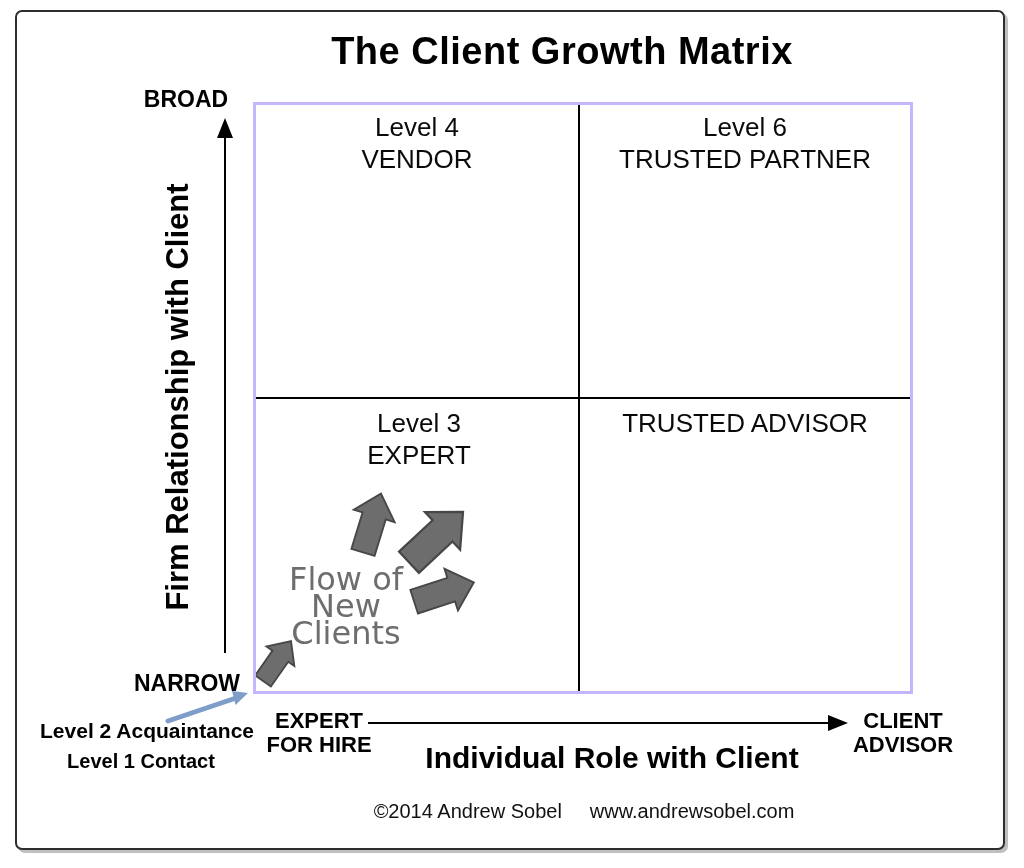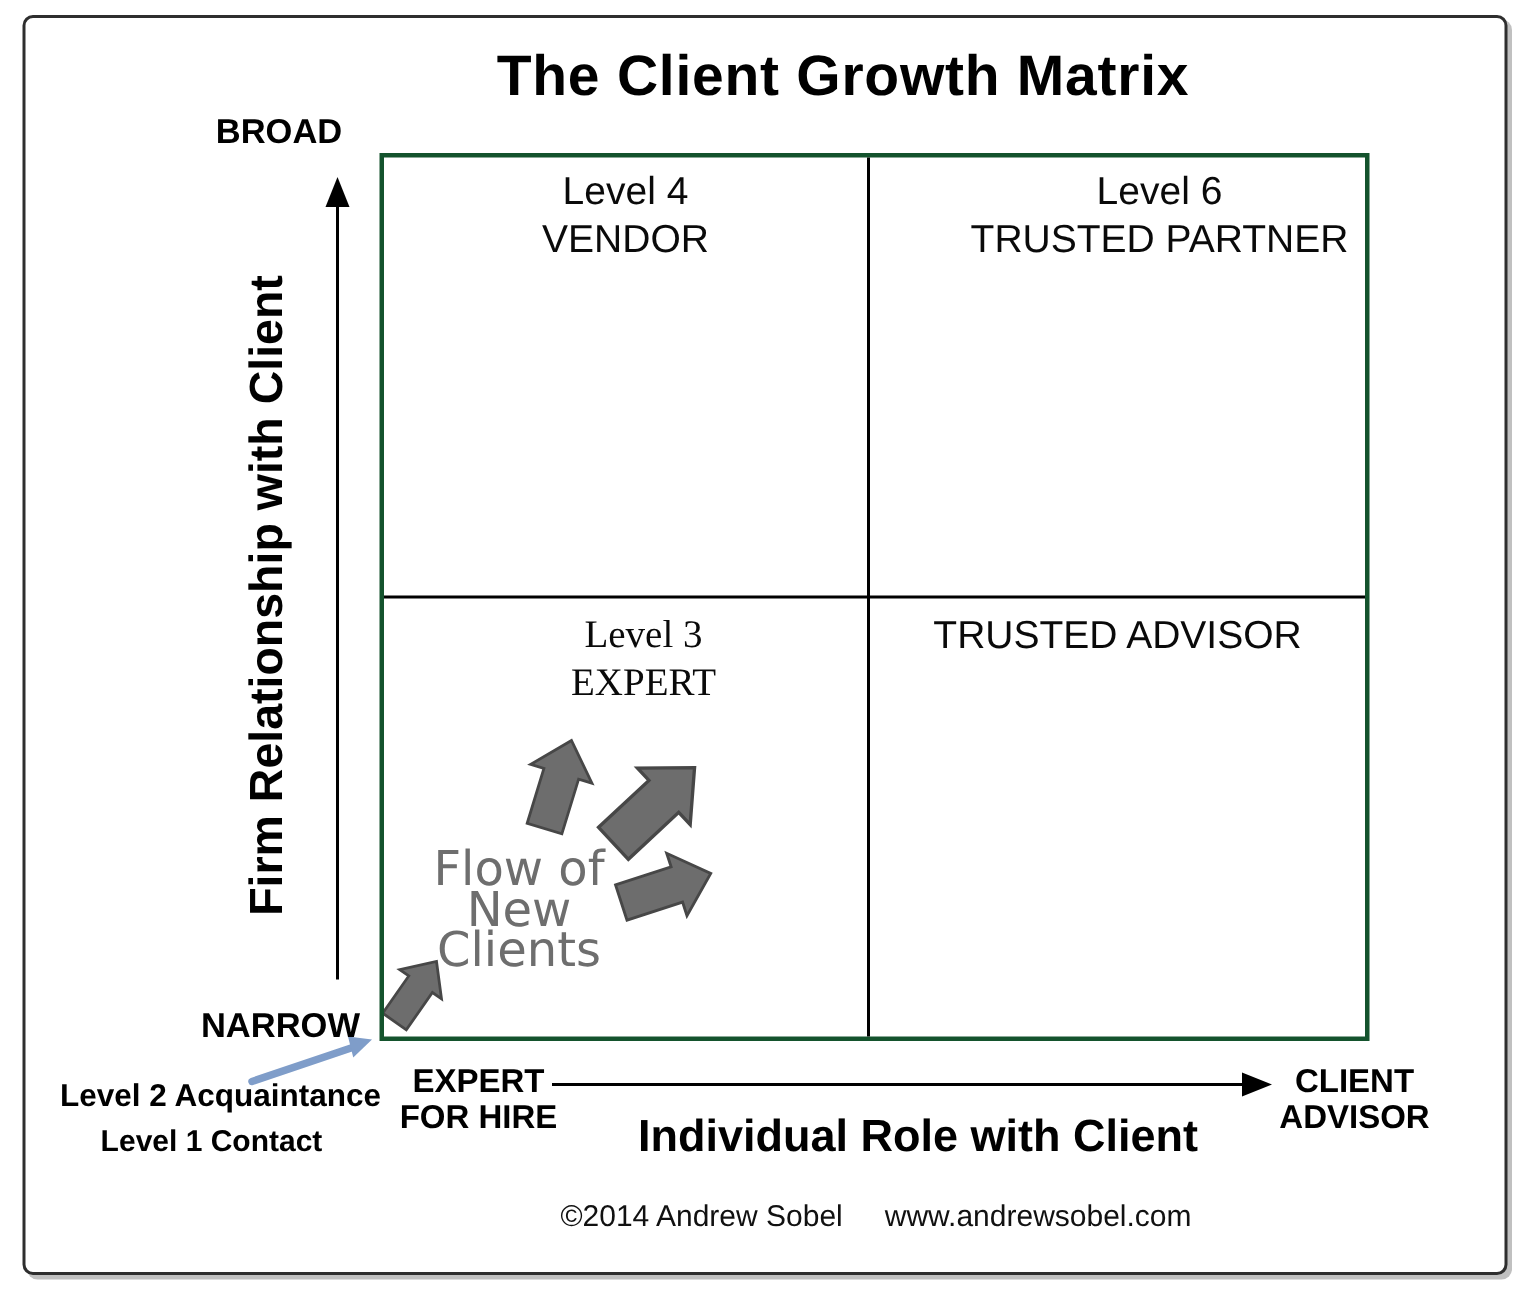--- a/index.html
+++ b/index.html
@@ -17,34 +17,34 @@
     box-shadow:3px 3px 0 rgba(140,140,140,.55);
     background:#fff;
   }
   .title{
     position:absolute;left:262px;top:30px;width:600px;
     margin:0;text-align:center;
     font-size:38px;font-weight:bold;letter-spacing:0.5px;
   }
   .matrix{
     position:absolute;left:253px;top:102px;width:654px;height:586px;
-    border:3px solid #14532d;background:transparent;
+    border:3px solid #c4b5fd;background:transparent;
   }
   .matrix .vdiv{position:absolute;left:322px;top:0;width:2px;height:100%;background:#000;}
   .matrix .hdiv{position:absolute;left:0;top:292px;width:100%;height:2px;background:#000;}
   .quad{
     position:absolute;text-align:center;
     font-size:26px;line-height:32px;color:#0a0a0a;
   }
   .q-tl{left:0;top:6px;width:322px;}
-  .q-tr{left:324px;top:6px;width:330px;margin-left:28px;}
-  .q-bl{left:12px;top:302px;width:322px;font-family:Liberation Serif, serif;}
+  .q-tr{left:324px;top:6px;width:330px;}
+  .q-bl{left:2px;top:302px;width:322px;}
   .q-br{left:324px;top:302px;width:330px;}
   .lbl{position:absolute;font-weight:bold;}
-  .broad{left:126px;top:74px;width:120px;text-align:center;font-size:23px;}
+  .broad{left:126px;top:86px;width:120px;text-align:center;font-size:23px;}
   .narrow{left:122px;top:670px;width:130px;text-align:center;font-size:23px;}
   .yaxis-label{
     left:178px;top:397px;width:auto;
     transform:translate(-50%,-50%) rotate(-90deg);
     white-space:nowrap;font-size:31px;
   }
   .xleft{left:256px;top:709px;width:126px;text-align:center;font-size:22px;line-height:24px;}
   .xright{left:844px;top:709px;width:118px;text-align:center;font-size:22px;line-height:24px;}
   .xaxis-label{left:392px;top:741px;width:440px;text-align:center;font-size:30px;}
   .level2{left:28px;top:719px;width:226px;text-align:right;font-size:21px;}

